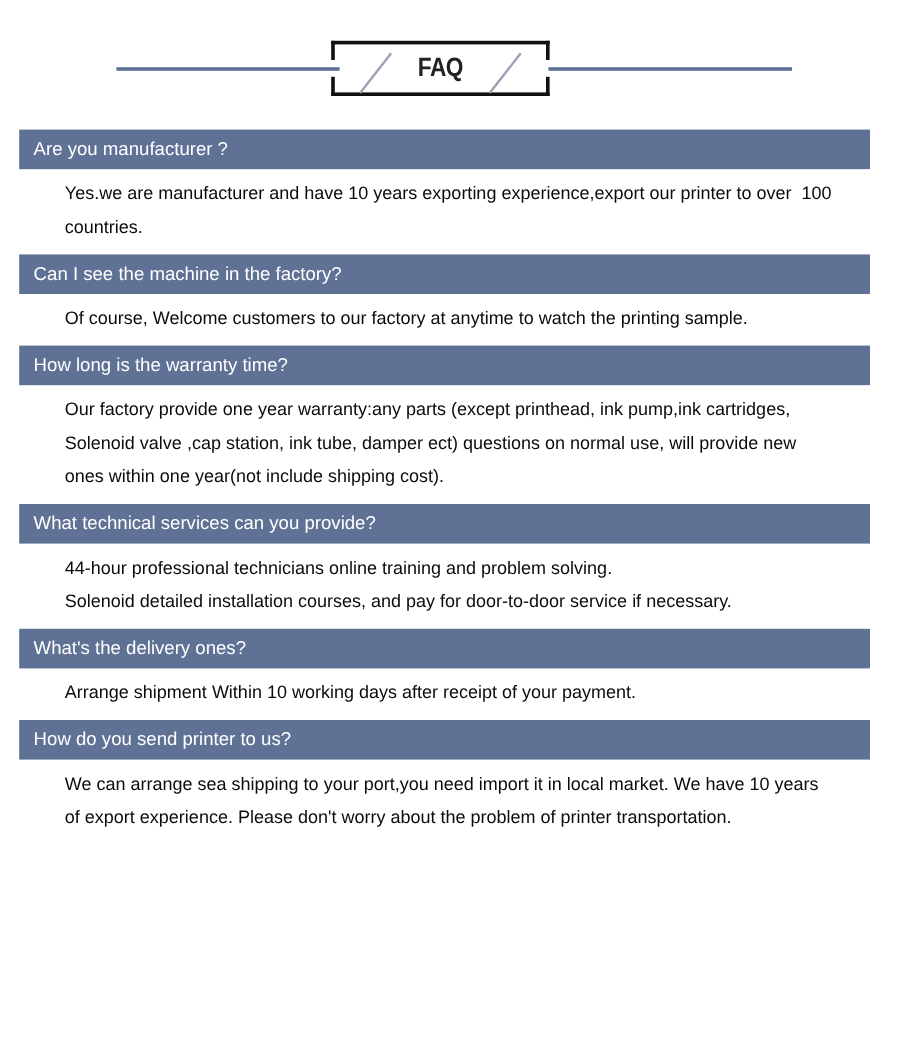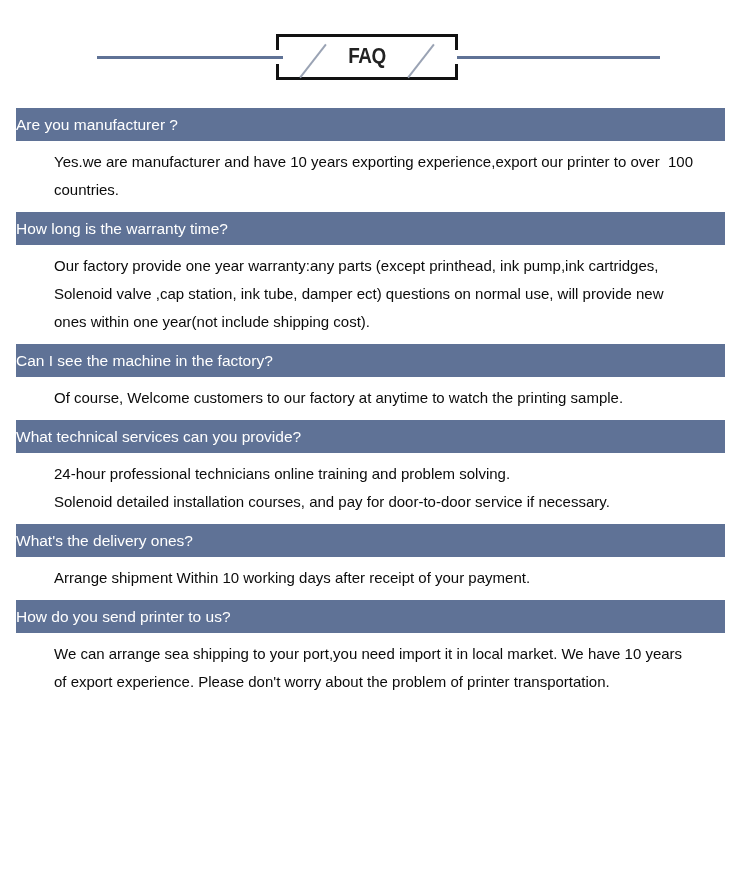--- a/index.html
+++ b/index.html
@@ -88,21 +88,21 @@
     padding: 0 25px 0 16px;
   }
   .faq-item { margin-bottom: 0; }
 
   .question {
     background: #5f7296;
     color: #ffffff;
     font-size: 15.5px;
     line-height: 33px;
     height: 33px;
-    padding-left: 0;
+    padding-left: 12px;
     box-sizing: border-box;
     overflow: hidden;
     white-space: nowrap;
   }
 
   .answer {
     padding: 7px 0 8px 6px;
     color: #0b0b0b;
     font-size: 15px;
     margin-left: 32px;
@@ -136,39 +136,39 @@
 
   <div class="faq-item">
     <div class="question">Are you manufacturer ?</div>
     <div class="answer">
       <p>Yes.we are manufacturer and have 10 years exporting experience,export our printer to over  100</p>
       <p>countries.</p>
     </div>
   </div>
 
   <div class="faq-item">
+    <div class="question">Can I see the machine in the factory?</div>
+    <div class="answer">
+      <p>Of course, Welcome customers to our factory at anytime to watch the printing sample.</p>
+    </div>
+  </div>
+
+  <div class="faq-item">
     <div class="question">How long is the warranty time?</div>
     <div class="answer">
       <p>Our factory provide one year warranty:any parts (except printhead, ink pump,ink cartridges,</p>
       <p>Solenoid valve ,cap station, ink tube, damper ect) questions on normal use, will provide new</p>
       <p>ones within one year(not include shipping cost).</p>
     </div>
   </div>
 
   <div class="faq-item">
-    <div class="question">Can I see the machine in the factory?</div>
-    <div class="answer">
-      <p>Of course, Welcome customers to our factory at anytime to watch the printing sample.</p>
-    </div>
-  </div>
-
-  <div class="faq-item">
     <div class="question">What technical services can you provide?</div>
     <div class="answer">
-      <p>24-hour professional technicians online training and problem solving.</p>
+      <p>44-hour professional technicians online training and problem solving.</p>
       <p>Solenoid detailed installation courses, and pay for door-to-door service if necessary.</p>
     </div>
   </div>
 
   <div class="faq-item">
     <div class="question">What's the delivery ones?</div>
     <div class="answer">
       <p>Arrange shipment Within 10 working days after receipt of your payment.</p>
     </div>
   </div>

